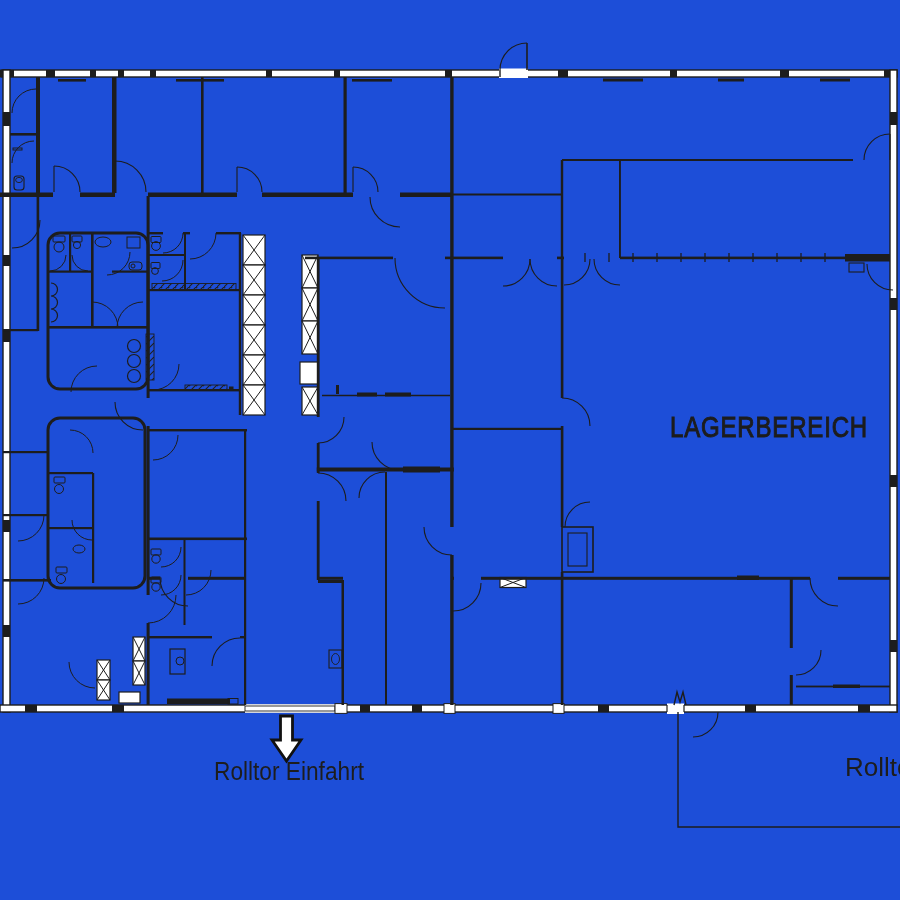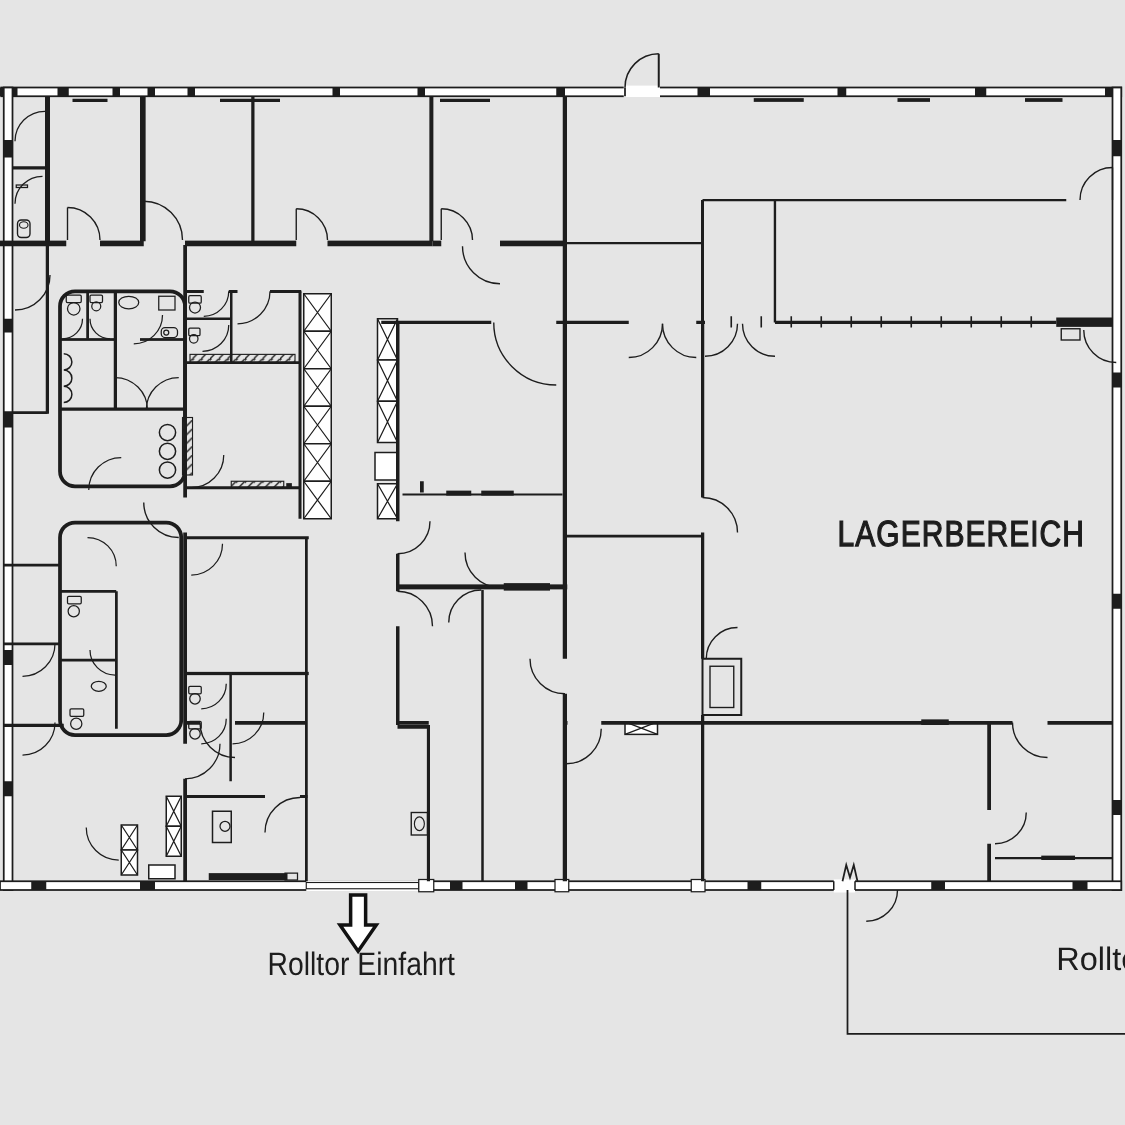--- a/index.html
+++ b/index.html
@@ -1,17 +1,17 @@
 <!DOCTYPE html>
 <html><head>
 <meta charset="utf-8">
 <style>
   html,body{margin:0;padding:0;background:#ffffff;width:900px;height:900px;overflow:hidden;}
   body{font-family:"Liberation Sans",sans-serif;}
-  #plan-wrap{position:relative;width:900px;height:900px;background:#e5e5e5;}
+  #plan-wrap{position:relative;width:900px;height:900px;background:#1d4ed8;}
   svg{display:block;}
   .lbl{font-family:"Liberation Sans","DejaVu Sans",sans-serif;fill:#1d1d1d;}
   .lbl-big{font-size:29px;letter-spacing:1px;}
   .lbl-med{font-size:26px;}
 </style>
 </head>
 <body>
 
 <div id="plan-wrap">
 <svg width="900" height="900" viewBox="0 0 900 900">

